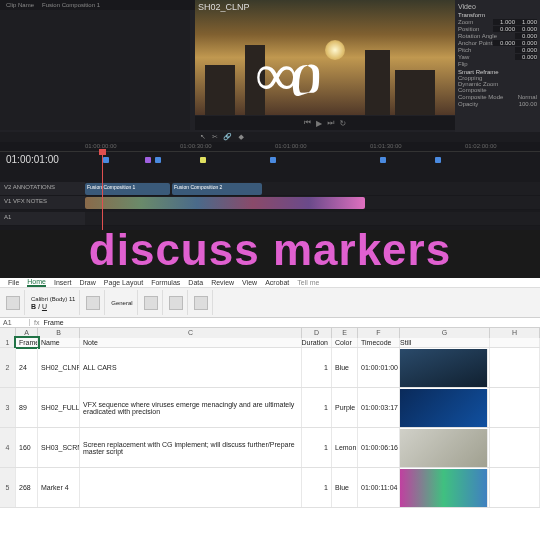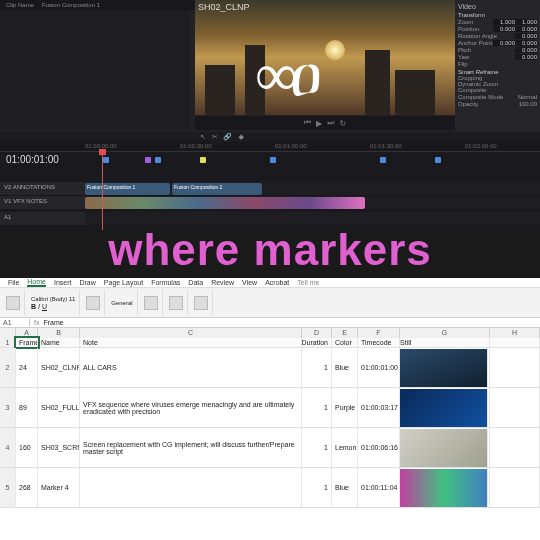--- a/index.html
+++ b/index.html
@@ -164,21 +164,21 @@
       </div>
     </div>
     <div class="track" style="top:70px">
       <div class="track-hdr">A1</div>
       <div class="track-body"></div>
     </div>
     <div class="playhead"></div>
   </div>
 </div>
 
-<div class="overlay-text">where markers</div>
+<div class="overlay-text">discuss markers</div>
 
 <div class="excel">
   <div class="ribbon-tabs">
     <span>File</span>
     <span style="border-bottom:2px solid #217346;color:#217346">Home</span>
     <span>Insert</span>
     <span>Draw</span>
     <span>Page Layout</span>
     <span>Formulas</span>
     <span>Data</span>

